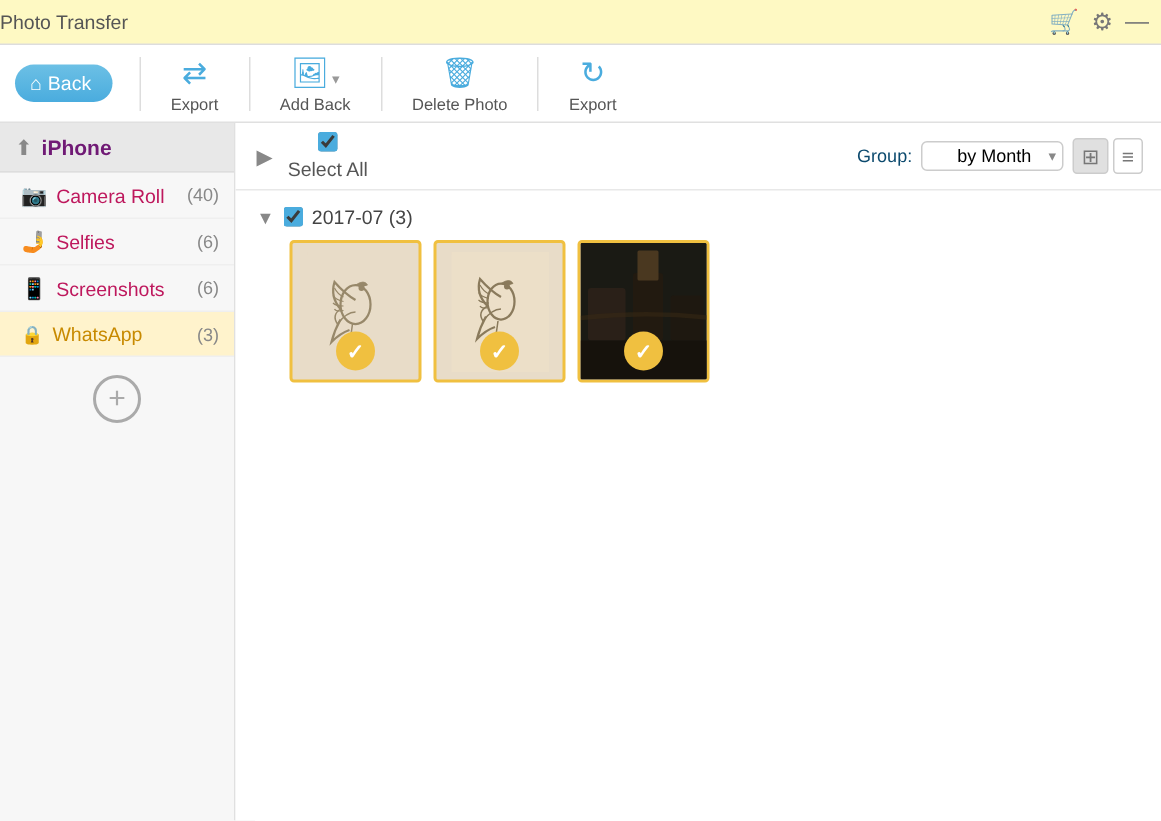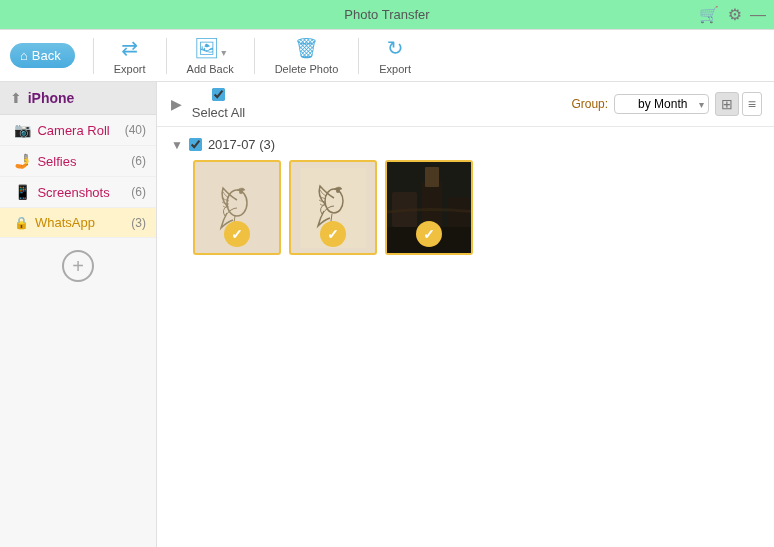--- a/index.html
+++ b/index.html
@@ -1,24 +1,24 @@
 <!DOCTYPE html>
 <html><head>
   <meta charset="utf-8">
   <style>
     * { box-sizing: border-box; margin: 0; padding: 0; }
     body { font-family: Arial, sans-serif; font-size: 13px; background: #f0f0f0; width: 774px; height: 547px; overflow: hidden; }
 
     
     .title-bar {
-      background: #86efac;
+      background: #fef9c3;
       height: 30px;
       display: flex;
       align-items: center;
-      justify-content: center;
+      justify-content: flex-start;
       border-bottom: 1px solid #ddd;
       position: relative;
     }
     .title-bar-title { font-size: 13px; color: #555; }
     .title-bar-right {
       position: absolute;
       right: 8px;
       display: flex;
       gap: 8px;
       align-items: center;
@@ -150,21 +150,21 @@
       color: #555;
       font-size: 13px;
       flex-direction: column;
     }
     .group-right {
       margin-left: auto;
       display: flex;
       align-items: center;
       gap: 6px;
     }
-    .group-label { color: #a16207; font-size: 12px; }
+    .group-label { color: #0c4a6e; font-size: 12px; }
     .group-select {
       border: 1px solid #ccc;
       border-radius: 4px;
       padding: 2px 20px 2px 23px;
       font-size: 12px;
       background: white;
       cursor: pointer;
       appearance: none;
       -webkit-appearance: none;
     }

